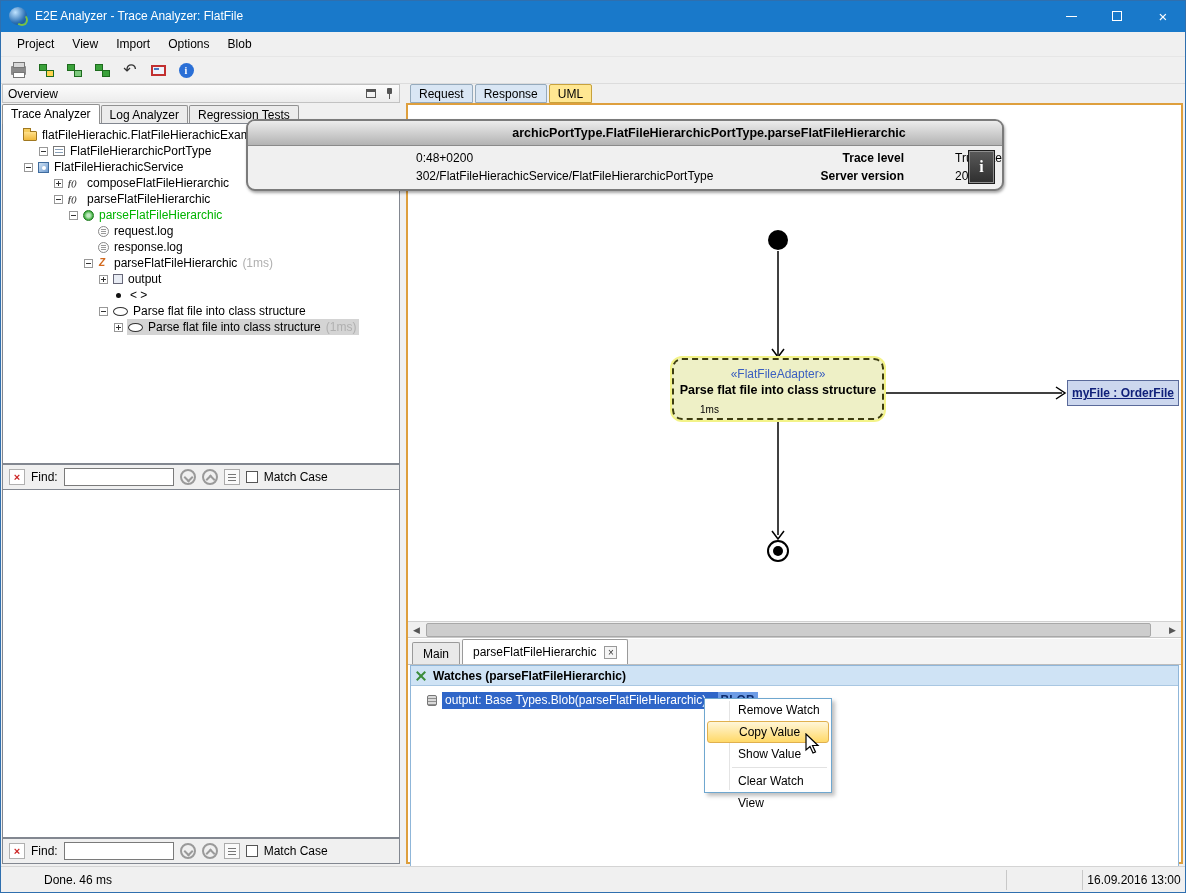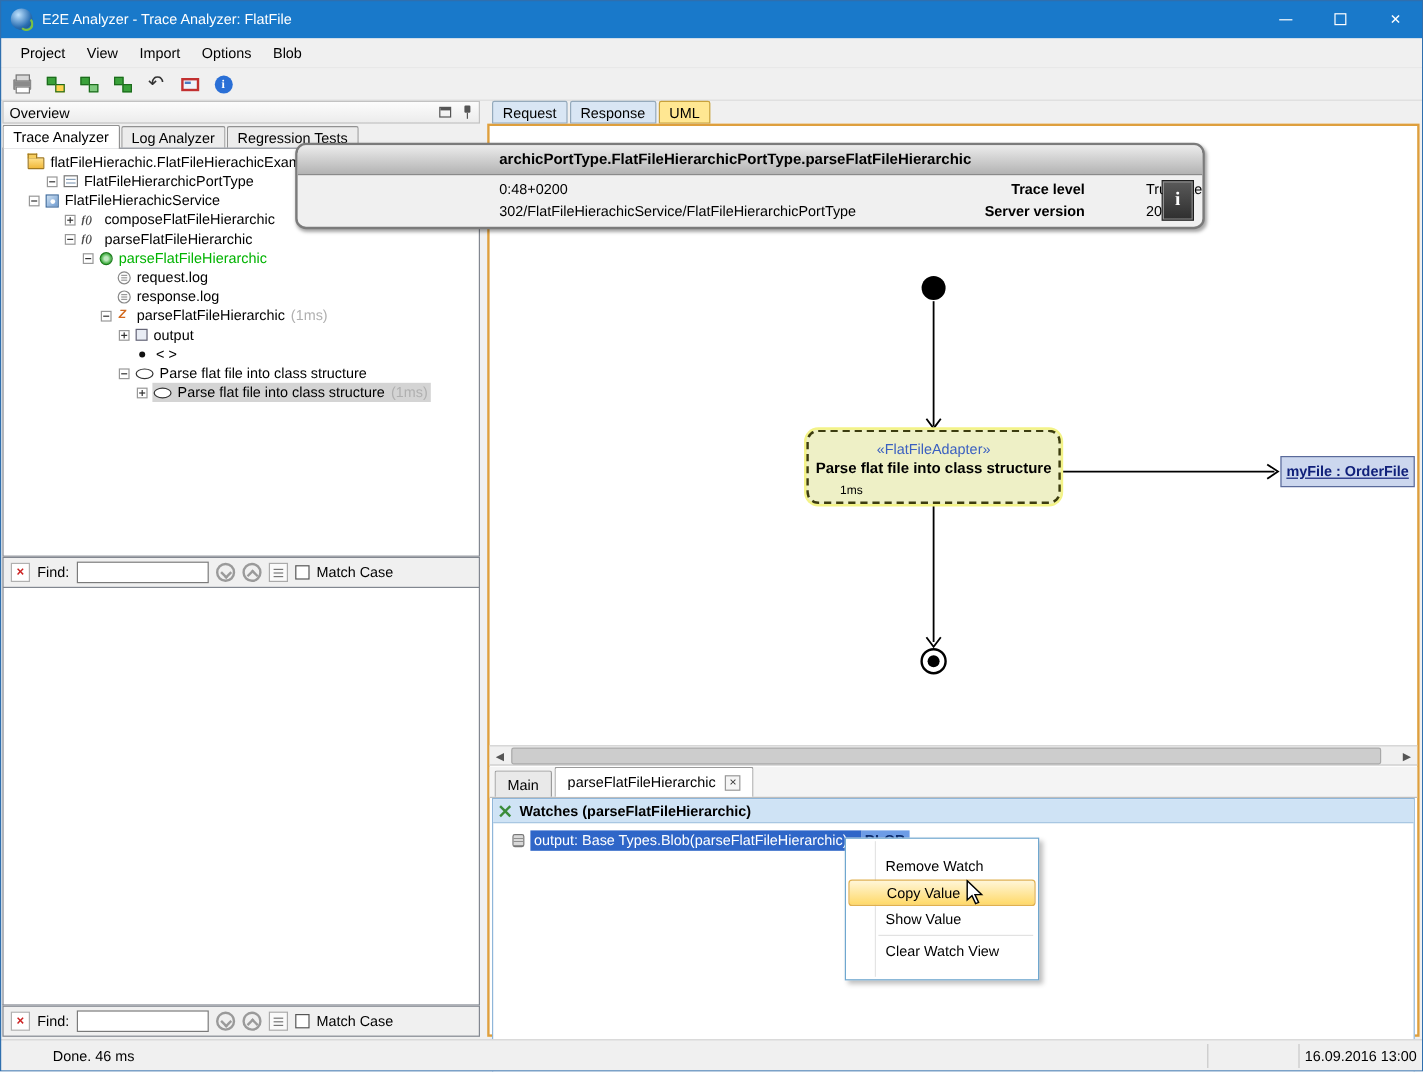--- a/index.html
+++ b/index.html
@@ -101,21 +101,21 @@
   .empty-box { position:absolute; left:2px; top:490px; width:398px; height:348px; background:#fff; border:1px solid #828790; border-top:none; }
 
   
   .right-tabs { position:absolute; left:410px; top:84px; height:19px; display:flex; gap:2px; z-index:3; }
   .rtab { padding:2px 8px 3px; border:1px solid #95aabc; background:#d9e6f4; border-radius:2px 2px 0 0; font-size:12px; }
   .rtab.selected { background:#ffe792; border-color:#c8a23c; }
 
   .viewer { position:absolute; left:406px; top:103px; width:777px; height:761px; border:2px solid #de9f3d; background:#fff; }
 
   .header-box { position:absolute; left:-162px; top:14px; width:758px; height:72px; border:2px solid #7b7b7b; border-radius:9px; background:#f0f0f0; overflow:hidden; box-shadow:1px 2px 3px rgba(0,0,0,.35); }
-  .header-title { height:25px; background:linear-gradient(#ececec,#b3b3b3); border-bottom:1px solid #8a8a8a; font-weight:bold; font-size:12.5px; line-height:25px; padding-left:168px; white-space:nowrap; }
+  .header-title { height:25px; background:linear-gradient(#ececec,#b3b3b3); border-bottom:1px solid #8a8a8a; font-weight:bold; font-size:12.5px; line-height:25px; padding-left:168px; white-space:nowrap;text-align:center; }
   .header-info { position:relative; height:43px; font-size:12px; }
   .hi-line1 { position:absolute; left:168px; top:5px; }
   .hi-line2 { position:absolute; left:168px; top:23px; }
   .hi-label { position:absolute; right:98px; font-weight:bold; white-space:nowrap; }
   .hi-value { position:absolute; left:663px; white-space:nowrap;margin-left:44px; }
   .t4 { top:5px; } .t22 { top:23px; }
   .hi-info-btn { position:absolute; right:7px; top:4px; width:27px; height:34px; background:linear-gradient(#5a5a5a,#2e2e2e); border:1px solid #1c1c1c; box-shadow:inset 0 0 0 1px #8f8f8f; color:#fff; font:bold 16px "Liberation Serif",serif; display:flex; align-items:center; justify-content:center; }
 
   .diagram-svg { position:absolute; left:0; top:0; width:773px; height:516px; }
   .start-node { position:absolute; left:360px; top:125px; width:20px; height:20px; border-radius:50%; background:#000; }
@@ -140,21 +140,21 @@
 
   .watches { position:absolute; left:2px; top:560px; width:769px; height:234px; border:1px solid #8fb6d9; background:#fff; }
   .watches-header { height:20px; background:#cfe3f5; border-bottom:1px solid #a9c7e2; display:flex; align-items:center; gap:6px; padding-left:4px; font-weight:bold; }
   .i-watch { width:12px; height:12px; position:relative; }
   .i-watch::before { content:""; position:absolute; left:5px; top:0; width:2px; height:12px; background:#3a8c3a; transform:rotate(45deg); box-shadow:0 0 0 0 #3a8c3a; }
   .i-watch::after { content:""; position:absolute; left:5px; top:0; width:2px; height:12px; background:#3a8c3a; transform:rotate(-45deg); }
   .watch-row { display:flex; align-items:center; margin-top:6px; padding-left:16px; white-space:nowrap; }
   .watch-text { background:#2f66c8; color:#fff; padding:1px 1px 2px 3px; }
   .watch-value { background:#6d9ce6; color:#0d2d6e; font-weight:bold; padding:1px 3px 2px; }
 
-  .context-menu { position:absolute; left:296px; top:593px; width:162px; background:#fff; border:1px solid #6fa7cf; box-shadow:3px 3px 4px rgba(0,0,0,.25); padding:12px 0; z-index:5; }
+  .context-menu { position:absolute; left:296px; top:593px; width:128px; background:#fff; border:1px solid #6fa7cf; box-shadow:3px 3px 4px rgba(0,0,0,.25); padding:0 0; z-index:5; }
   .context-menu::before { content:""; position:absolute; left:24px; top:2px; bottom:2px; width:1px; background:#e4e4e4; }
   .cm-item { height:22px; line-height:22px; padding-left:33px; position:relative; }
   .cm-item.highlight { background:linear-gradient(#fff6d8,#ffd968); border:1px solid #e0b04e; border-radius:3px; margin:0 2px; padding-left:31px; line-height:20px; }
   .cm-sep { height:1px; background:#e2e2e2; margin:2px 4px 2px 27px; }
 
   .cursor { position:absolute; left:396px; top:628px; z-index:6; }
 
   
   .statusbar { position:absolute; left:0; bottom:0; width:1186px; height:27px; background:#f0f0f0; border-top:1px solid #d4d4d4; }
   .sb-left { position:absolute; left:8px; top:6px;margin-left:36px; }

